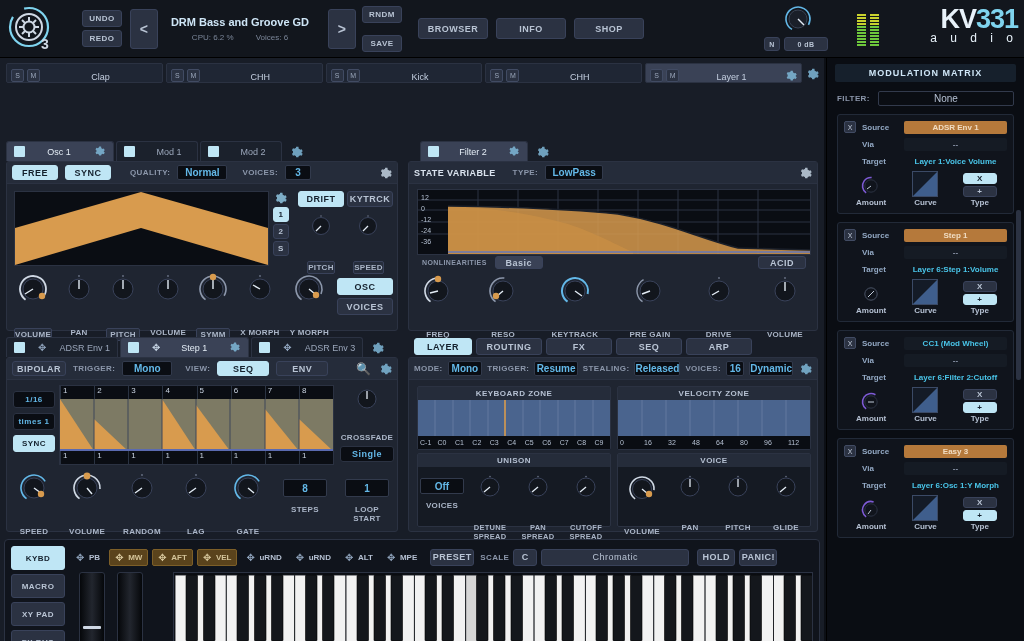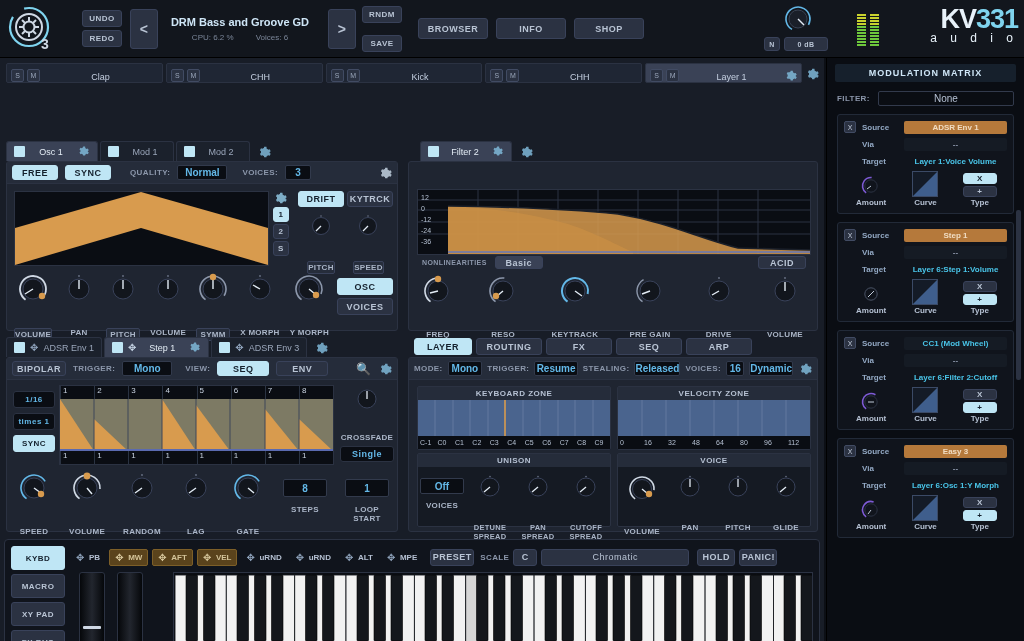--- a/index.html
+++ b/index.html
@@ -66,21 +66,21 @@
   .track.sel { background:#3a4256; }
   .sm { width:13px; height:13px; background:#2b3242; border:1px solid #414b63; border-radius:2px;
         font-size:7px; display:flex; align-items:center; justify-content:center; color:#9aa6ba; }
   .tname { flex:1; text-align:center; font-size:9px; color:#c4cfe0; }
   .gear { width:13px; height:13px; flex-shrink:0; opacity:.85; }
   .gear svg { display:block; }
 
   
   .panel { position:absolute; background:#1f2531; border:1px solid #2b3242; border-radius:3px; }
   .tabrow { display:flex; gap:2px; align-items:flex-end; height:20px; }
-  .tab { height:20px; display:flex; align-items:center; gap:5px; padding:0 7px;
+  .tab { height:20px; display:flex; align-items:center; gap:13px; padding:0 7px;
          background:#1b212c; border:1px solid #2b3242; border-bottom:none;
          border-radius:3px 3px 0 0; color:#9aa6ba; font-size:9px; }
   .tab.sel { background:#3a4256; color:#e3ecf5; }
   .swatch { width:11px; height:11px; background:#bfe6f5; border-radius:1px; }
   .tabname { min-width:42px; text-align:center; }
 
   
   #osc-panel { left:6px; top:103px; width:392px; height:170px; }
   .oscbar { height:22px; display:flex; align-items:center; padding:0 5px; gap:7px;
             background:#252c3a; border-bottom:1px solid #2b3242; }
@@ -472,20 +472,30 @@
         </div>
       </div>
 
       <div style="position:absolute;left:330px;top:116px;width:56px;display:flex;flex-direction:column;gap:3px;">
         <div class="btn on" style="height:17px;">OSC</div>
         <div class="btn" style="height:17px;">VOICES</div>
       </div>
     </div>
 
     <div class="panel" id="filter-panel">
+      <div class="oscbar">
+        <div class="lbl" style="color:#dbe4ef;font-size:9px;">STATE VARIABLE</div>
+        <div class="lbl" style="margin-left:10px;">TYPE:</div>
+        <div class="val" style="width:58px;height:15px;">LowPass</div>
+        <div class="gear" style="margin-left:auto;width:14px;height:14px;">
+          <svg width="14" height="14" viewBox="0 0 16 16">
+              <path fill="#c3d2e0" d="M8 5a3 3 0 100 6 3 3 0 000-6zm6.4 3l1.3-1-1.3-2.2-1.6.5a5.7 5.7 0 00-1.7-1L10.8 2H8.2l-.3 1.3c-.6.2-1.2.6-1.7 1l-1.6-.5L3.3 6l1.3 1a5.6 5.6 0 000 2l-1.3 1 1.3 2.2 1.6-.5c.5.4 1.1.8 1.7 1l.3 1.3h2.6l.3-1.3c.6-.2 1.2-.6 1.7-1l1.6.5 1.3-2.2-1.3-1a5.6 5.6 0 000-2z"></path>
+            </svg>
+        </div>
+      </div>
 
       <div class="fgraph">
         <svg width="392" height="64" viewBox="0 0 392 64" preserveAspectRatio="none">
           <rect width="392" height="64" fill="#0a0d13"></rect>
           <g stroke="#2a3342" stroke-width="1">
             <line x1="60" y1="0" x2="60" y2="64"></line>
               <line x1="100" y1="0" x2="100" y2="64"></line>
             <line x1="140" y1="0" x2="140" y2="64"></line>
               <line x1="180" y1="0" x2="180" y2="64"></line>
             <line x1="220" y1="0" x2="220" y2="64"></line>

